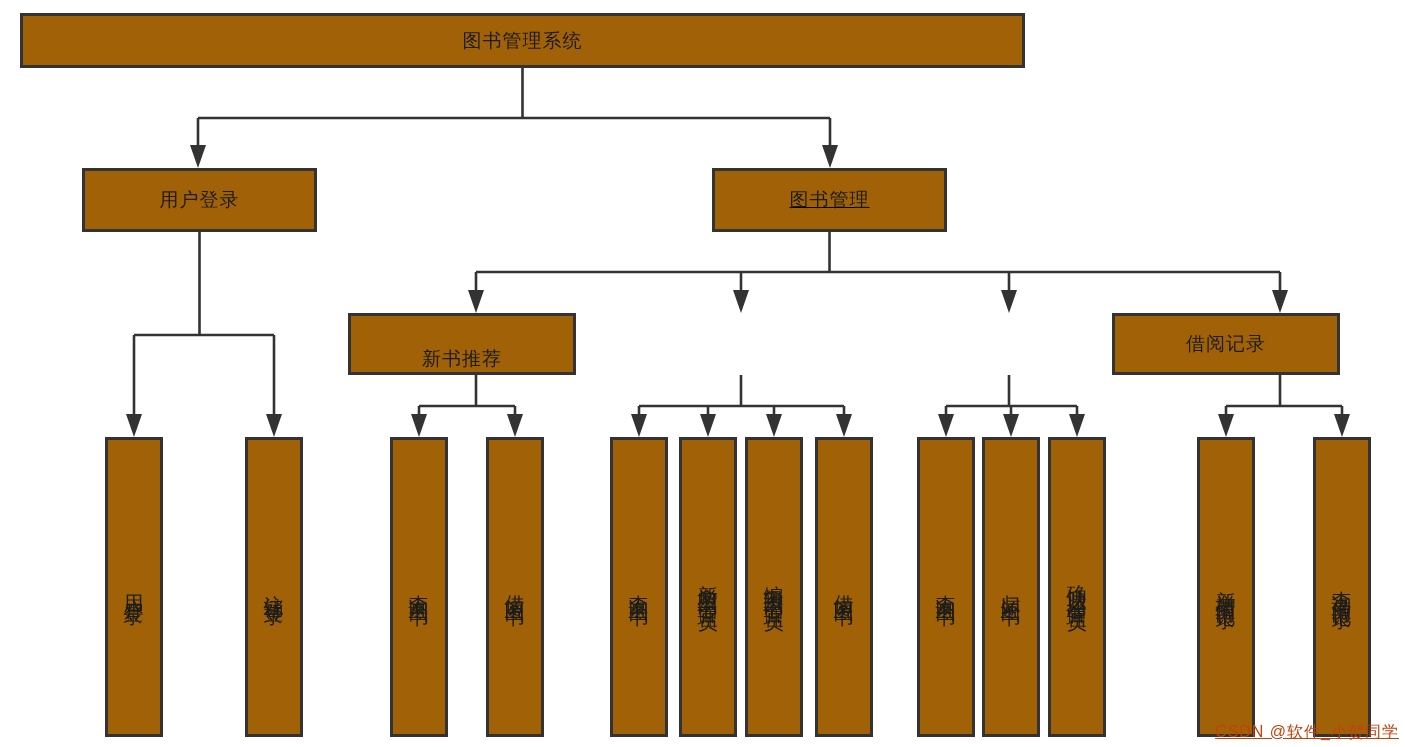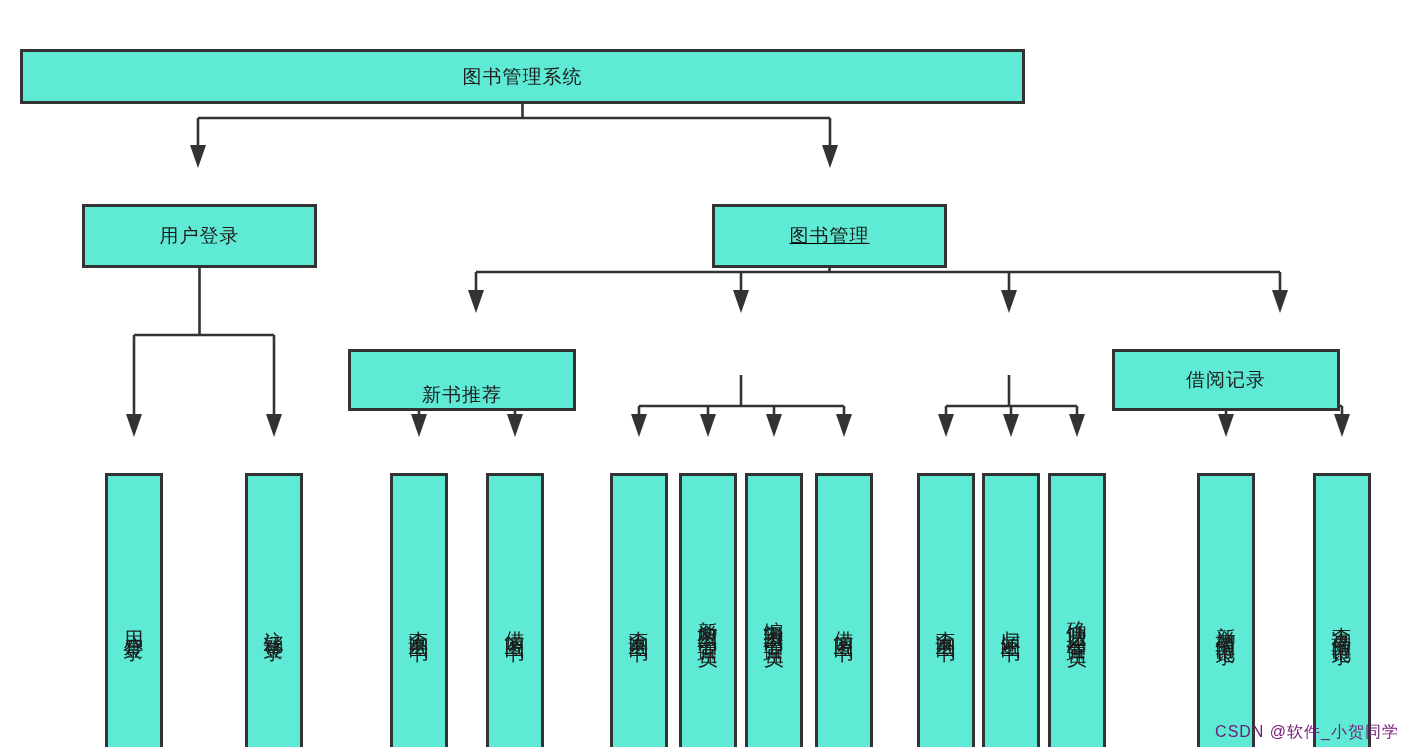--- a/index.html
+++ b/index.html
@@ -6,39 +6,40 @@
   .canvas{
     position:relative;
     width:1405px;height:747px;
     background:#ffffff;
     font-family:"Liberation Sans", sans-serif;
     overflow:hidden;
   }
   .connectors{position:absolute;left:0;top:0;width:1405px;height:747px;pointer-events:none;}
   .box{
     position:absolute;
-    background:#5eead4;
+    background:#a16207;
     border:3px solid #333333;
     box-sizing:border-box;
-    display:flex;align-items:center;justify-content:center;margin-top:36px;
+    display:flex;align-items:center;justify-content:center;
   }
   .lbl{
     font-size:19px;color:#1c1c1c;letter-spacing:1px;white-space:nowrap;
   }
   .vlbl{
     writing-mode:vertical-rl;
     text-orientation:mixed;
     font-size:20px;color:#1c1c1c;
     letter-spacing:4px;
     line-height:1.1;
   }
   .watermark{
     position:absolute;right:6px;bottom:4px;
-    font-size:16px;color:#701a75;letter-spacing:1px;
+    font-size:16px;color:#c2410c;letter-spacing:1px;
     white-space:nowrap;
+    text-decoration:underline;
   }
 </style>
 </head>
 <body>
 
 <div class="canvas">
 
   <svg class="connectors" width="1405" height="747" viewBox="0 0 1405 747" xmlns="http://www.w3.org/2000/svg">
       <line x1="522.5" y1="68" x2="522.5" y2="118" stroke="#333333" stroke-width="2.6"></line>
       <line x1="198" y1="118" x2="830" y2="118" stroke="#333333" stroke-width="2.6"></line>

